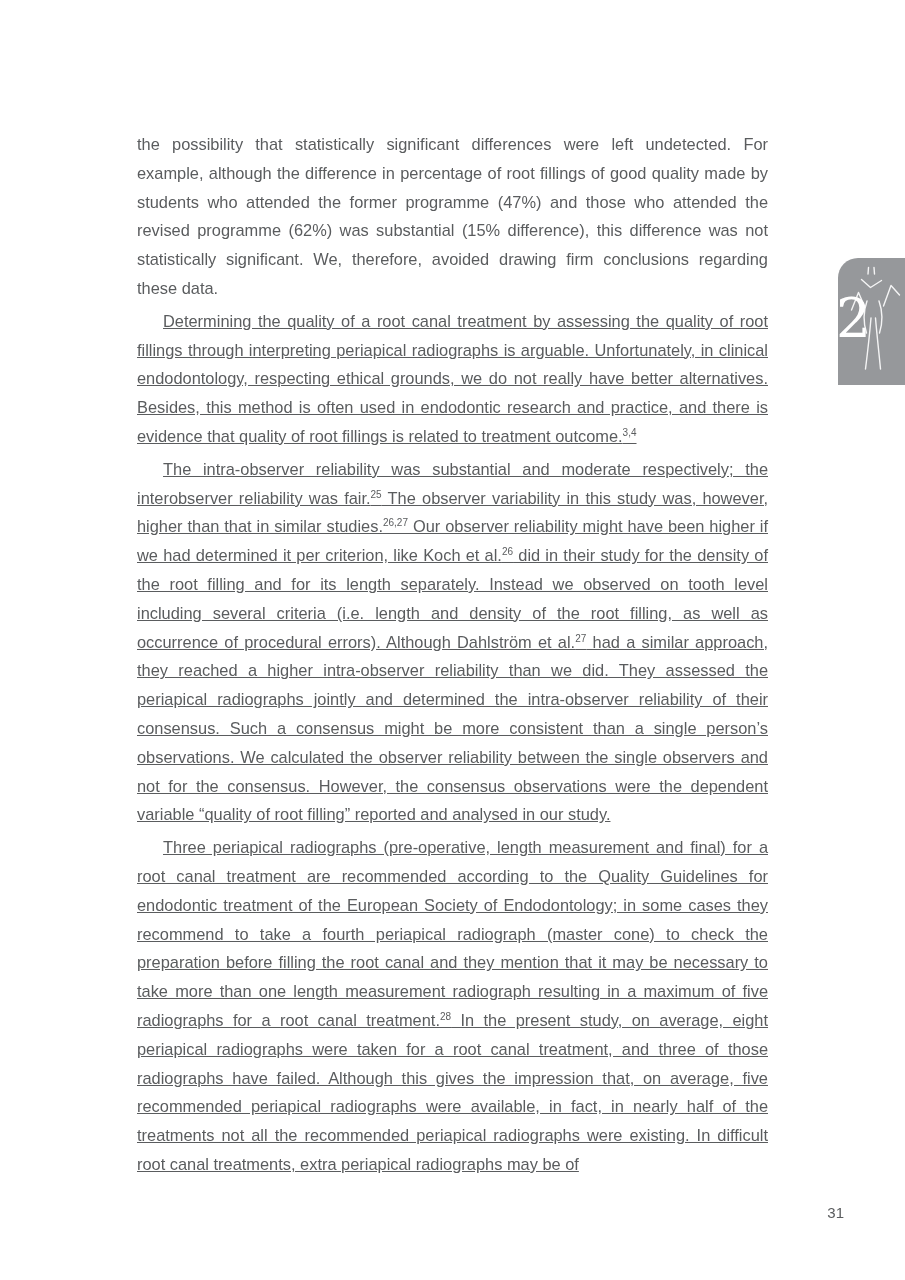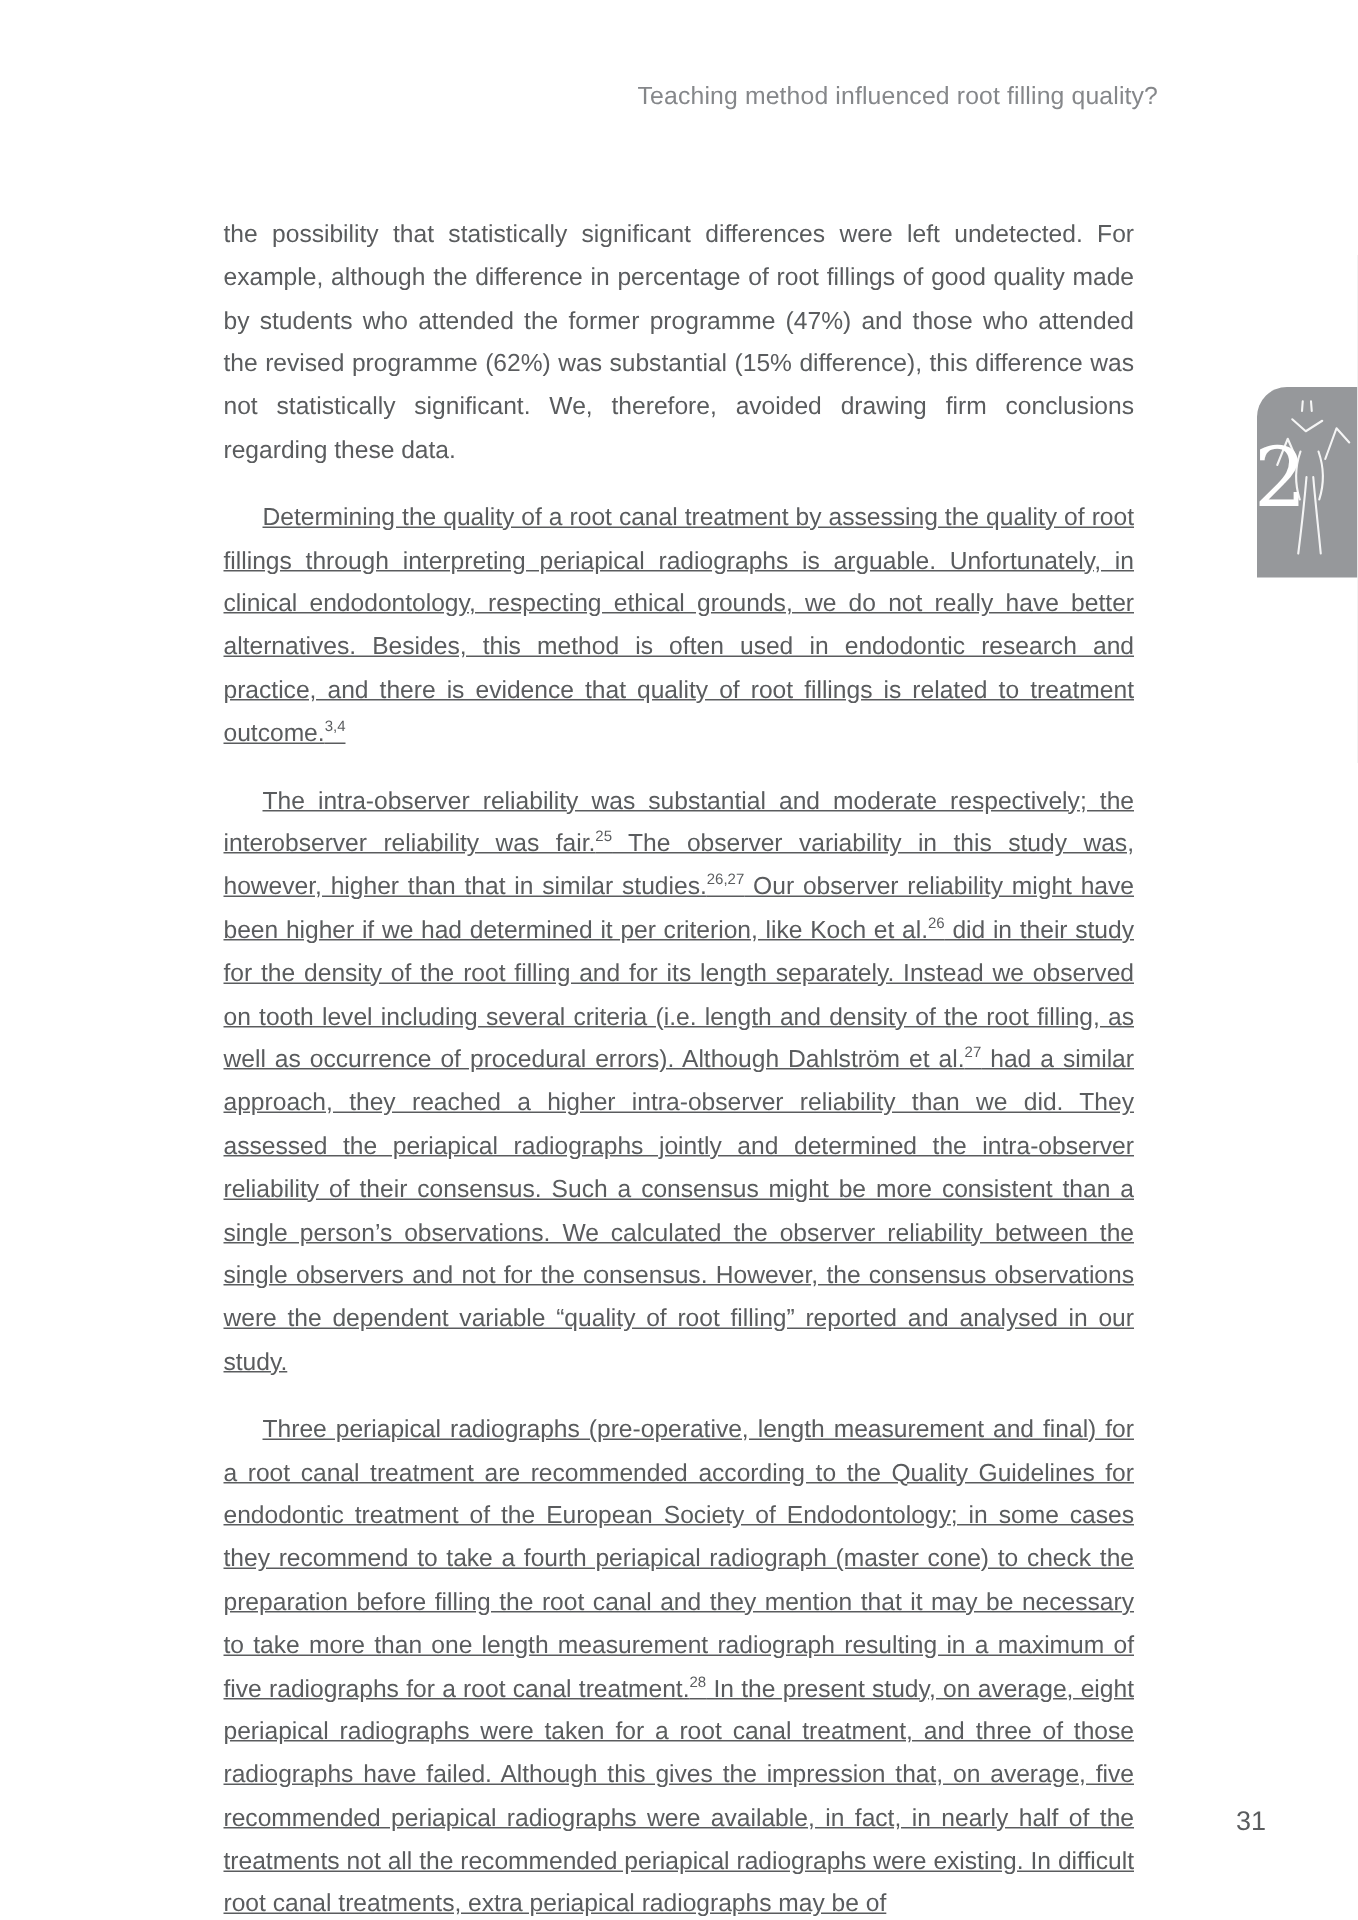--- a/index.html
+++ b/index.html
@@ -29,21 +29,21 @@
     position: absolute;
     top: 126px;
     left: 133px;
     width: 639px;
     font-size: 16.4px;
     line-height: 28.8px;
     color: #5a5c5e;
     text-align: justify;
   }
   .body-text p.para {
-    margin: 16px;
+    margin: 4px;
     padding: 0;
   }
   .body-text p.para.indent {
     text-indent: 26px;
     text-decoration: underline;
   }
   .body-text sup {
     font-size: 10px;
     line-height: 0;
     vertical-align: super;
@@ -65,30 +65,29 @@
   }
   .chapter-number-glyph {
     font-family: "DejaVu Serif", serif;
     font-size: 55px;
     fill: #ffffff;
   }
   .page-number {
     position: absolute;
     top: 1204px;
     right: 61px;
-    font-size: 18px;
+    font-size: 15px;
     color: #5a5c5e;
   }
 </style>
 </head>
 <body>
 
 <div class="page">
 
-  <div class="running-head">Teaching method influenced root filling quality?</div>
 
   <div class="body-text">
       <p class="para">the possibility that statistically significant differences were left undetected. For example, although the difference in percentage of root fillings of good quality made by students who attended the former programme (47%) and those who attended the revised programme (62%) was substantial (15% difference), this difference was not statistically significant. We, therefore, avoided drawing firm conclusions regarding these data.</p>
       <p class="para indent">Determining the quality of a root canal treatment by assessing the quality of root fillings through interpreting periapical radiographs is arguable. Unfortunately, in clinical endodontology, respecting ethical grounds, we do not really have better alternatives. Besides, this method is often used in endodontic research and practice, and there is evidence that quality of root fillings is related to treatment outcome.<sup>3,4</sup></p>
       <p class="para indent">The intra-observer reliability was substantial and moderate respectively; the interobserver reliability was fair.<sup>25</sup> The observer variability in this study was, however, higher than that in similar studies.<sup>26,27</sup> Our observer reliability might have been higher if we had determined it per criterion, like Koch et al.<sup>26</sup> did in their study for the density of the root filling and for its length separately. Instead we observed on tooth level including several criteria (i.e. length and density of the root filling, as well as occurrence of procedural errors). Although Dahlström et al.<sup>27</sup> had a similar approach, they reached a higher intra-observer reliability than we did. They assessed the periapical radiographs jointly and determined the intra-observer reliability of their consensus. Such a consensus might be more consistent than a single person’s observations. We calculated the observer reliability between the single observers and not for the consensus. However, the consensus observations were the dependent variable “quality of root filling” reported and analysed in our study.</p>
       <p class="para indent">Three periapical radiographs (pre-operative, length measurement and final) for a root canal treatment are recommended according to the Quality Guidelines for endodontic treatment of the European Society of Endodontology; in some cases they recommend to take a fourth periapical radiograph (master cone) to check the preparation before filling the root canal and they mention that it may be necessary to take more than one length measurement radiograph resulting in a maximum of five radiographs for a root canal treatment.<sup>28</sup> In the present study, on average, eight periapical radiographs were taken for a root canal treatment, and three of those radiographs have failed. Although this gives the impression that, on average, five recommended periapical radiographs were available, in fact, in nearly half of the treatments not all the recommended periapical radiographs were existing. In difficult root canal treatments, extra periapical radiographs may be of</p>
     </div>
 
   <div class="chapter-tab">
     <svg viewBox="0 0 67 127" xmlns="http://www.w3.org/2000/svg">

